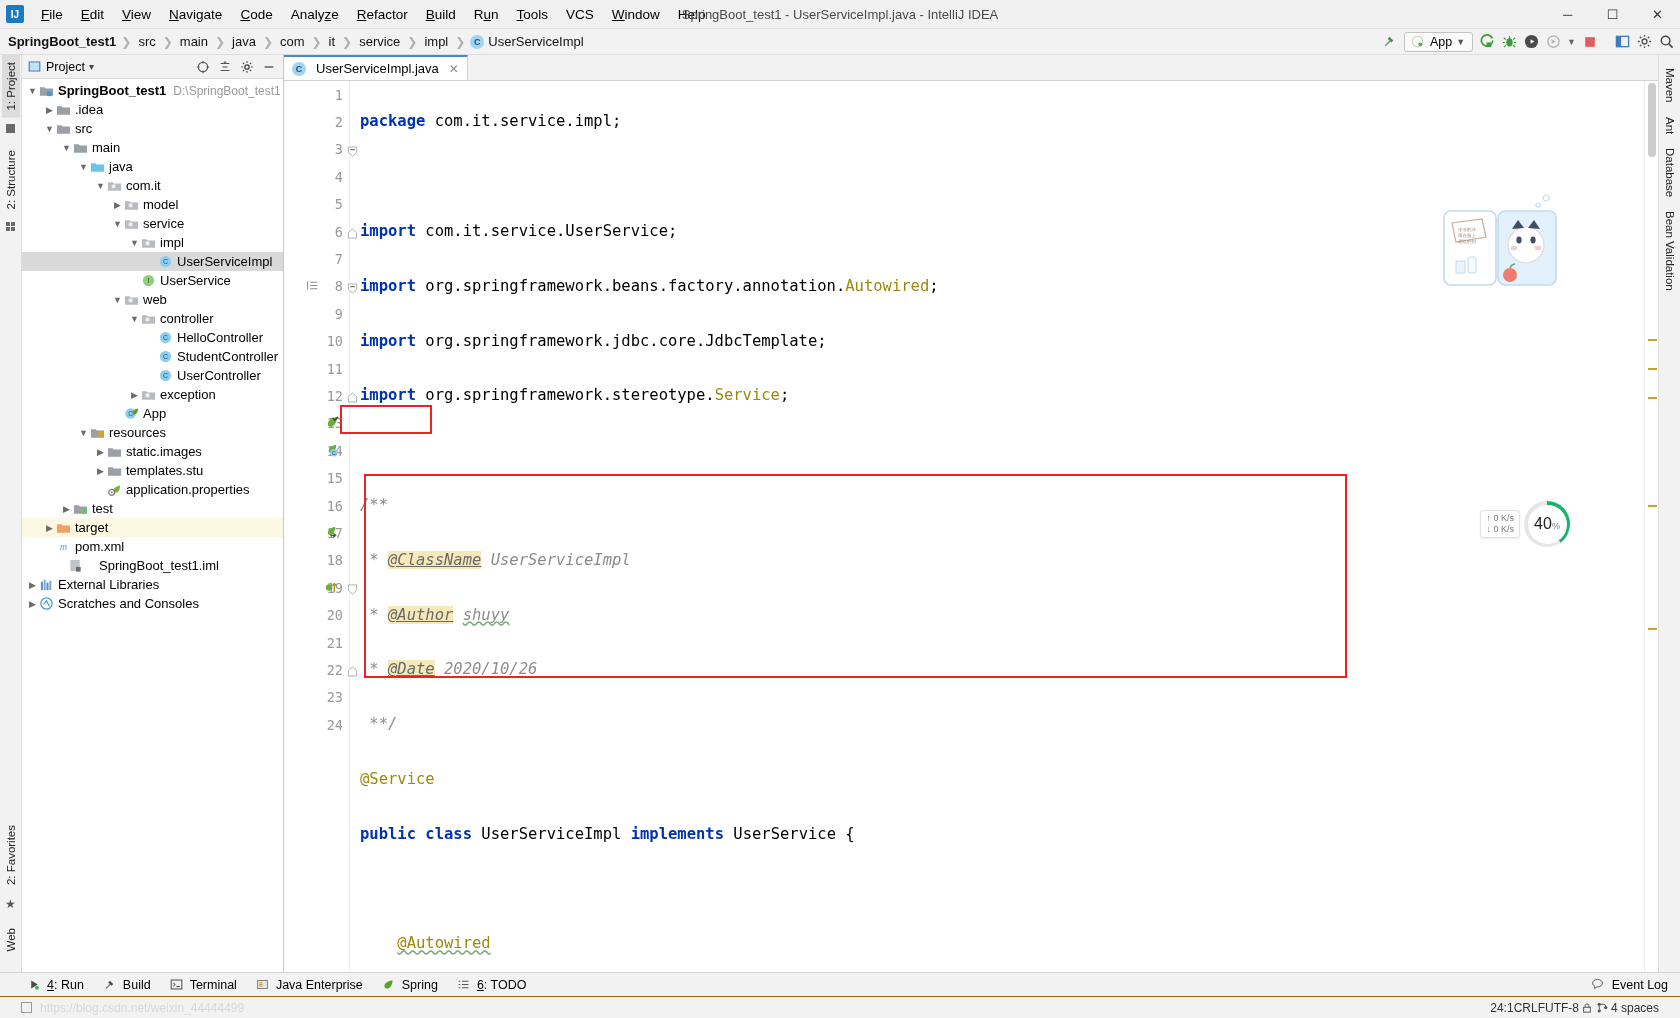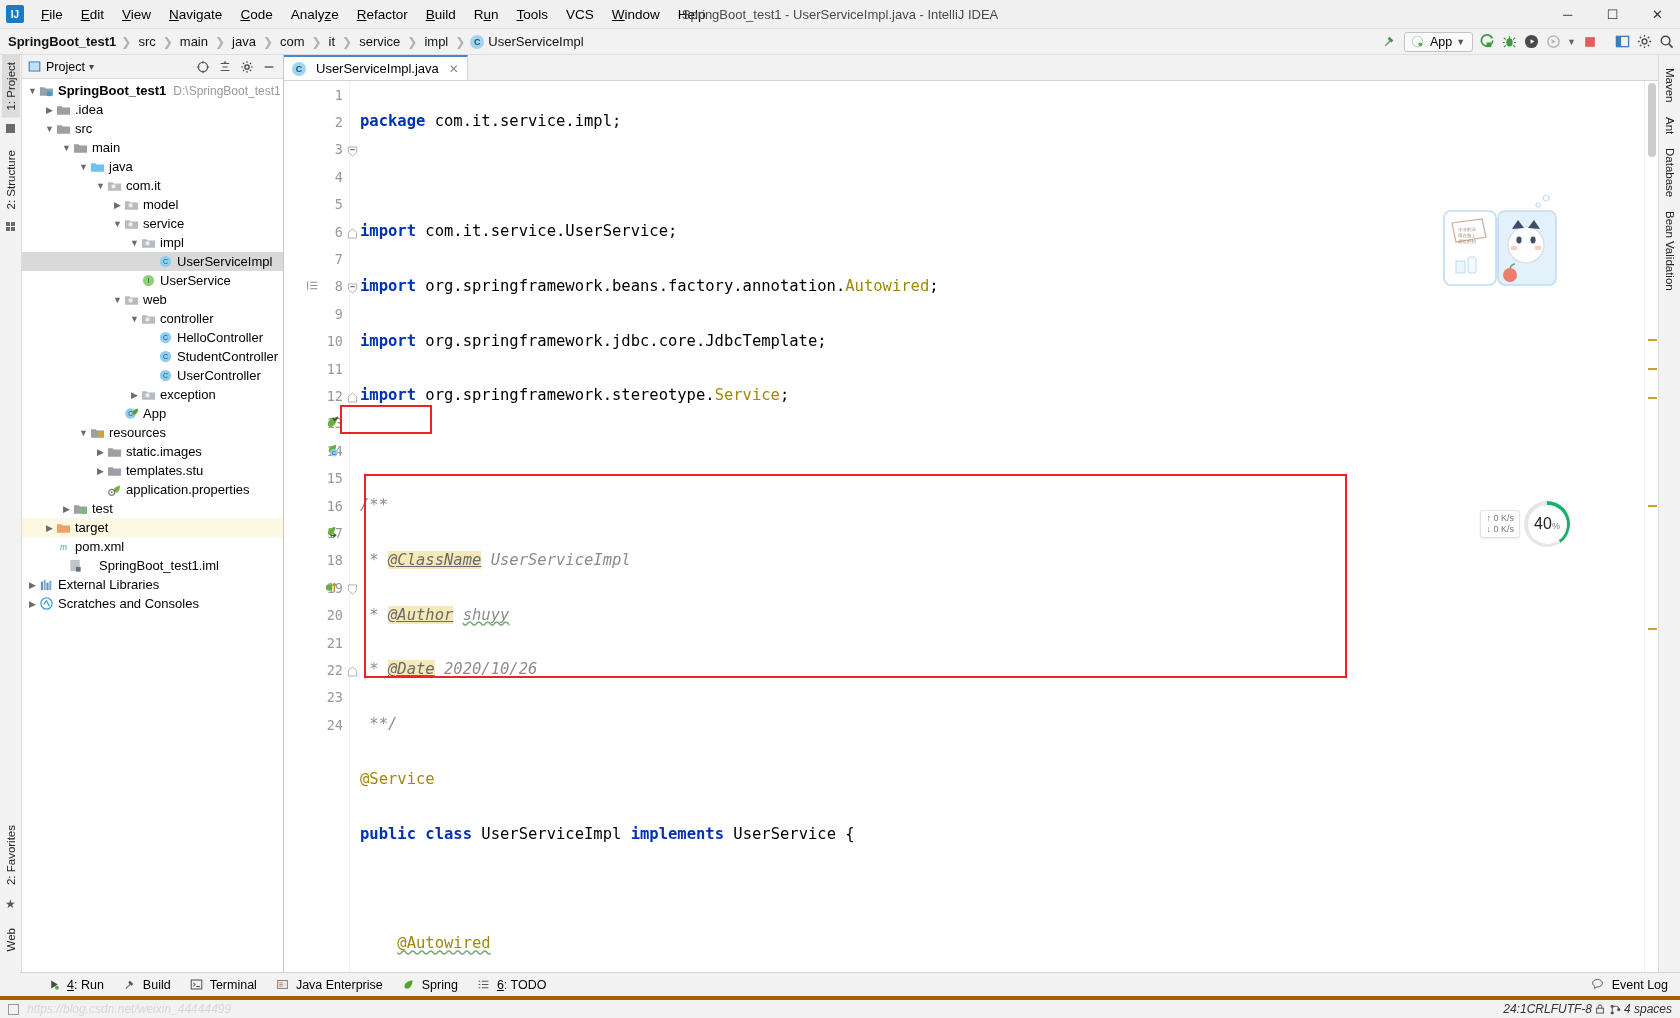--- a/index.html
+++ b/index.html
@@ -185,29 +185,28 @@
     content:""; position:absolute; width:39px; height:39px; background:#fff; border-radius:50%;
   }
   .netring span { position: relative; z-index: 2; font-size: 16px; color: #222; }
   .netring span i { font-size: 9px; font-style: normal; color:#777; }
 
   
   .toolbtnbar {
     height: 24px; background: #f2f2f2; border-top: 1px solid #d4d4d4;
     display: flex; align-items: center; gap: 18px; padding-left: 26px; flex: 0 0 24px;
     font-size: 12.5px;
-    margin-left: 20px;
   }
   .tbitem { display: flex; align-items: center; gap: 5px; }
   .tbitem u { text-decoration: underline; }
   .toolbtnbar .right { margin-left: auto; display:flex; align-items:center; gap:6px; padding-right: 12px; }
 
   .statusbar {
     height: 22px; background: #f2f2f2; display: flex; align-items: center;
-    padding: 0 8px; font-size: 12px; color: #333; flex: 0 0 22px; border-top:4px solid #a16207;font-style:italic;
+    padding: 0 21px; font-size: 12px; color: #333; flex: 0 0 22px; border-top:1px solid #a16207;
   }
   .statusbar .sright { margin-left: auto; display: flex; align-items: center; }
   .ghost { color: #d8d8d8; font-size: 12px; }
   .sb-left-sq { width:11px;height:11px;border:1px solid #9a9a9a;margin-right:8px;}
 </style>
 </head>
 <body>
 
 <div class="app">
 

